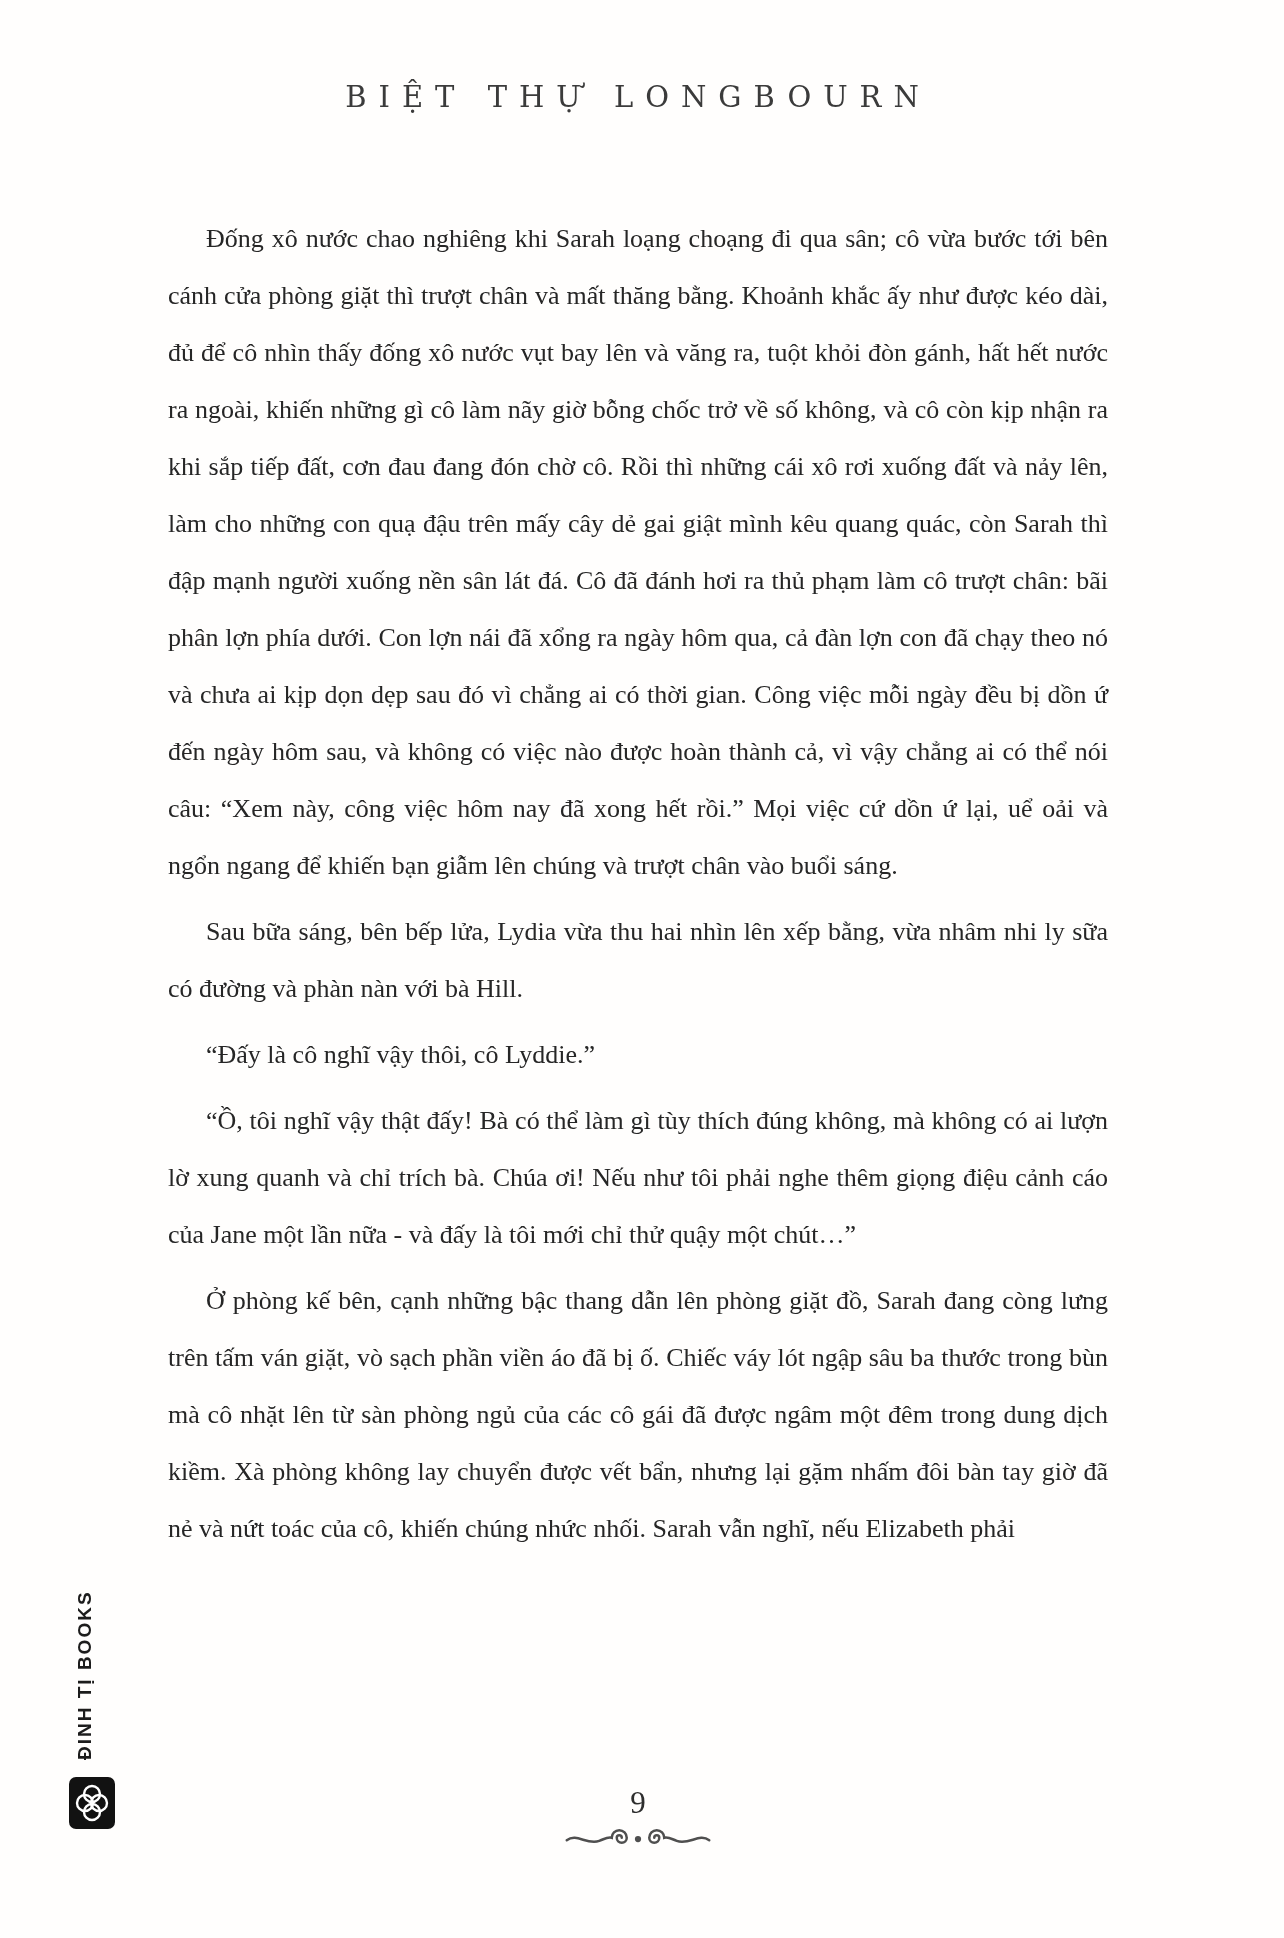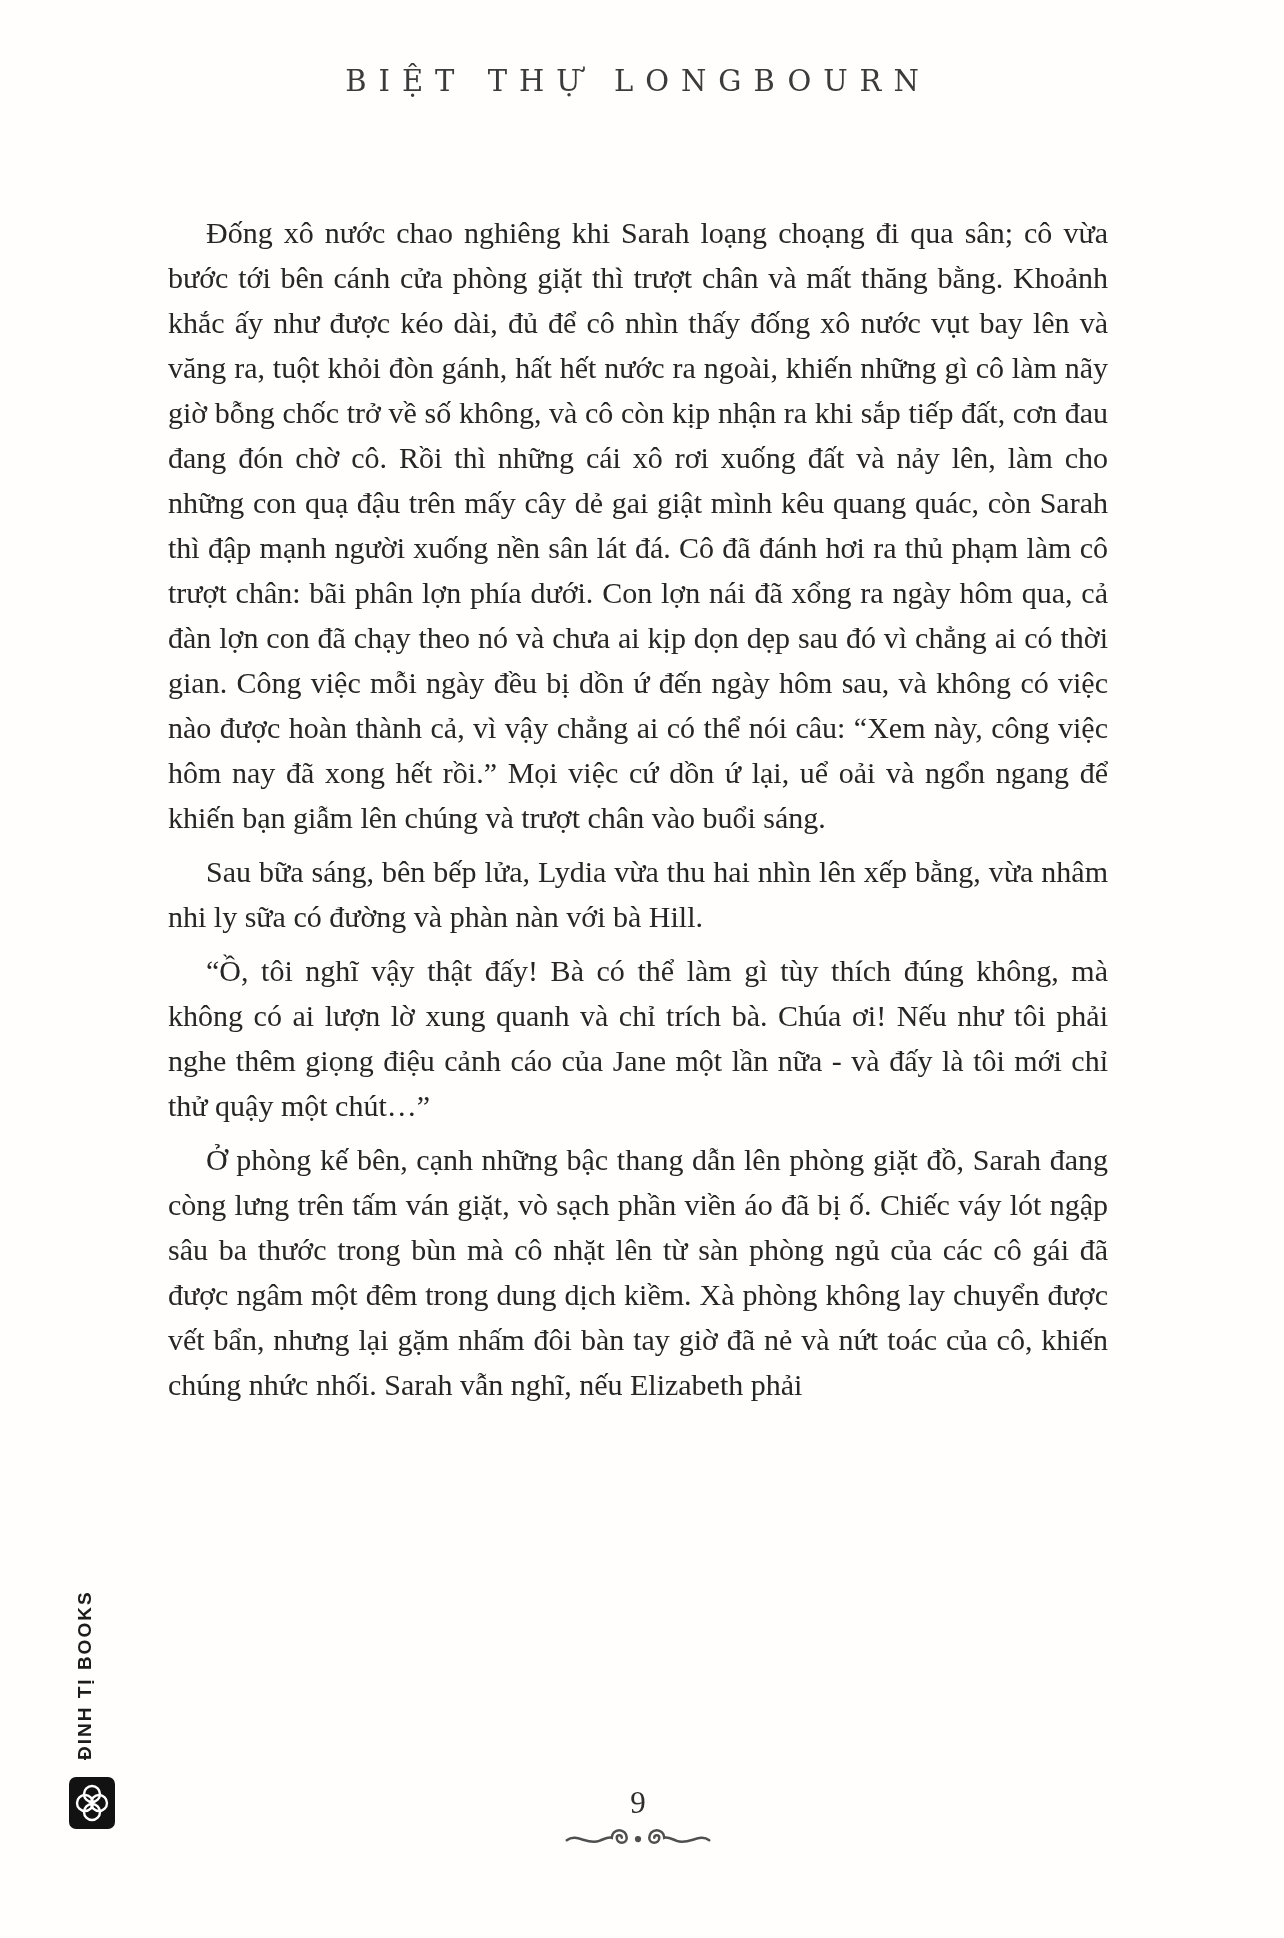--- a/index.html
+++ b/index.html
@@ -10,38 +10,38 @@
     background: #fffefd;
     overflow: hidden;
     font-family: "Liberation Serif", "DejaVu Serif", serif;
   }
   .page {
     position: absolute;
     inset: 0;
   }
   .chapter-title {
     position: absolute;
-    top: 64px;
+    top: 80px;
     left: 168px;
     width: 940px;
     text-align: center;
     font-family: "DejaVu Serif", serif;
     font-size: 29px;
     font-weight: 400;
     letter-spacing: 12px;
     color: #3b3b3b;
     white-space: nowrap;
   }
   .body-text {
     position: absolute;
     top: 210px;
     left: 168px;
     width: 940px;
-    font-size: 30px;
-    line-height: 45px;
+    font-size: 26px;
+    line-height: 57px;
     text-align: justify;
     color: #262626;
   }
   .body-text p {
     margin: 0 0 9px 0;
     text-indent: 38px;
   }
   .page-footer {
     position: absolute;
     top: 1786px;
@@ -88,20 +88,21 @@
 </head>
 <body>
 
 <div class="page">
 
   <div class="chapter-title">BIỆT THỰ LONGBOURN</div>
 
   <div class="body-text">
     <p>Đống xô nước chao nghiêng khi Sarah loạng choạng đi qua sân; cô vừa bước tới bên cánh cửa phòng giặt thì trượt chân và mất thăng bằng. Khoảnh khắc ấy như được kéo dài, đủ để cô nhìn thấy đống xô nước vụt bay lên và văng ra, tuột khỏi đòn gánh, hất hết nước ra ngoài, khiến những gì cô làm nãy giờ bỗng chốc trở về số không, và cô còn kịp nhận ra khi sắp tiếp đất, cơn đau đang đón chờ cô. Rồi thì những cái xô rơi xuống đất và nảy lên, làm cho những con quạ đậu trên mấy cây dẻ gai giật mình kêu quang quác, còn Sarah thì đập mạnh người xuống nền sân lát đá. Cô đã đánh hơi ra thủ phạm làm cô trượt chân: bãi phân lợn phía dưới. Con lợn nái đã xổng ra ngày hôm qua, cả đàn lợn con đã chạy theo nó và chưa ai kịp dọn dẹp sau đó vì chẳng ai có thời gian. Công việc mỗi ngày đều bị dồn ứ đến ngày hôm sau, và không có việc nào được hoàn thành cả, vì vậy chẳng ai có thể nói câu: “Xem này, công việc hôm nay đã xong hết rồi.” Mọi việc cứ dồn ứ lại, uể oải và ngổn ngang để khiến bạn giẫm lên chúng và trượt chân vào buổi sáng.</p>
     <p>Sau bữa sáng, bên bếp lửa, Lydia vừa thu hai nhìn lên xếp bằng, vừa nhâm nhi ly sữa có đường và phàn nàn với bà Hill.</p>
+    <p>“Đấy là cô nghĩ vậy thôi, cô Lyddie.”</p>
     <p>“Ồ, tôi nghĩ vậy thật đấy! Bà có thể làm gì tùy thích đúng không, mà không có ai lượn lờ xung quanh và chỉ trích bà. Chúa ơi! Nếu như tôi phải nghe thêm giọng điệu cảnh cáo của Jane một lần nữa - và đấy là tôi mới chỉ thử quậy một chút…”</p>
     <p>Ở phòng kế bên, cạnh những bậc thang dẫn lên phòng giặt đồ, Sarah đang còng lưng trên tấm ván giặt, vò sạch phần viền áo đã bị ố. Chiếc váy lót ngập sâu ba thước trong bùn mà cô nhặt lên từ sàn phòng ngủ của các cô gái đã được ngâm một đêm trong dung dịch kiềm. Xà phòng không lay chuyển được vết bẩn, nhưng lại gặm nhấm đôi bàn tay giờ đã nẻ và nứt toác của cô, khiến chúng nhức nhối. Sarah vẫn nghĩ, nếu Elizabeth phải</p>
   </div>
 
   <div class="spine">
     <div class="publisher-vertical">ĐINH TỊ BOOKS</div>
     <div class="publisher-logo">
       <svg width="48" height="54" viewBox="0 0 48 54">
         <rect x="1" y="1" width="46" height="52" rx="7" fill="#121212"></rect>
         <g fill="none" stroke="#ffffff" stroke-width="2.4">

